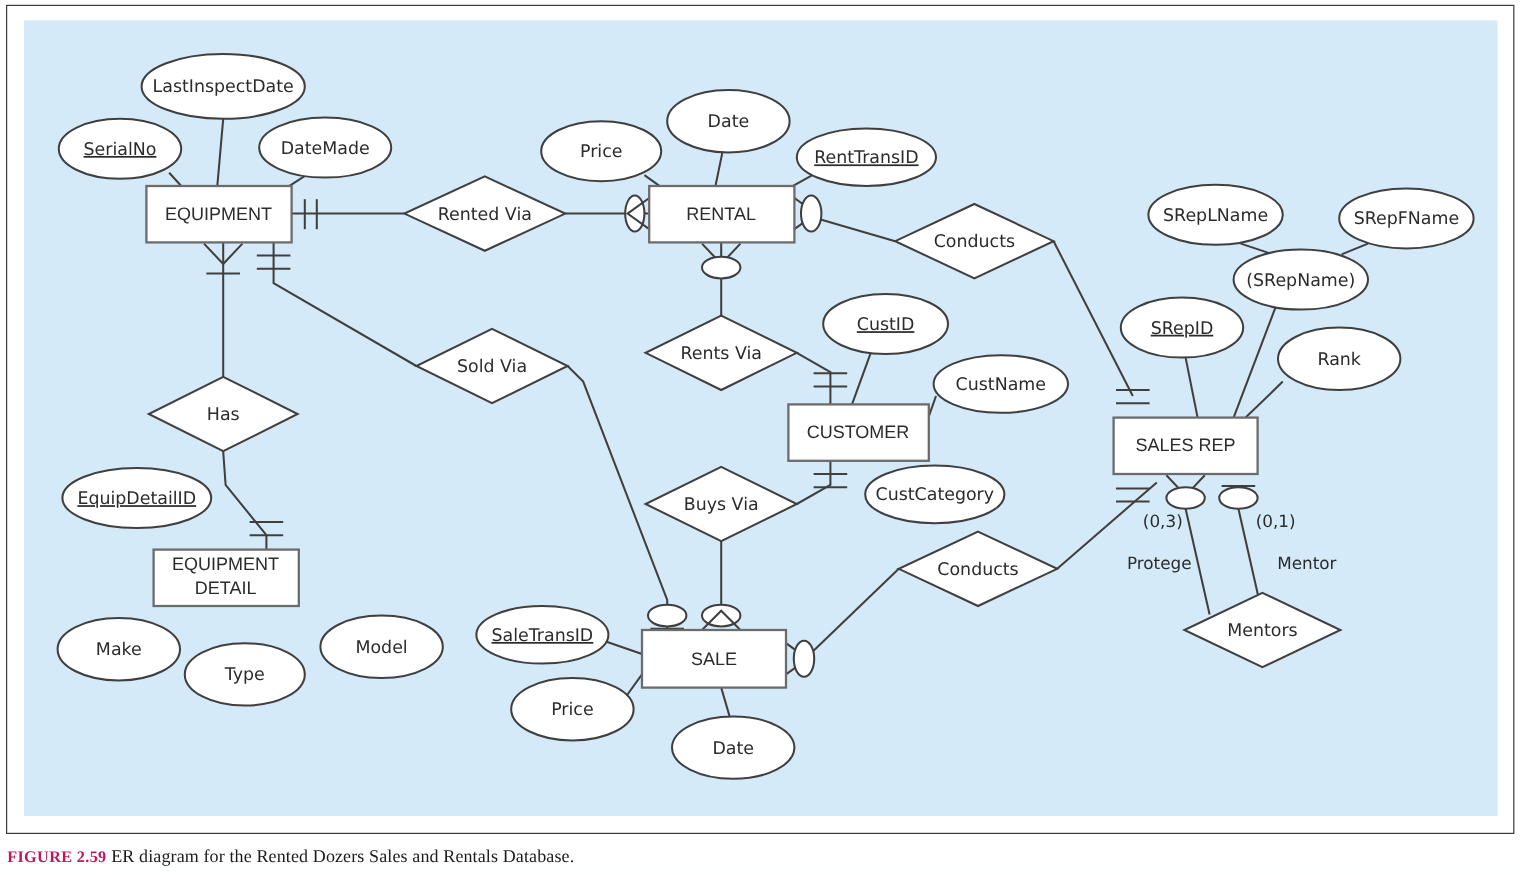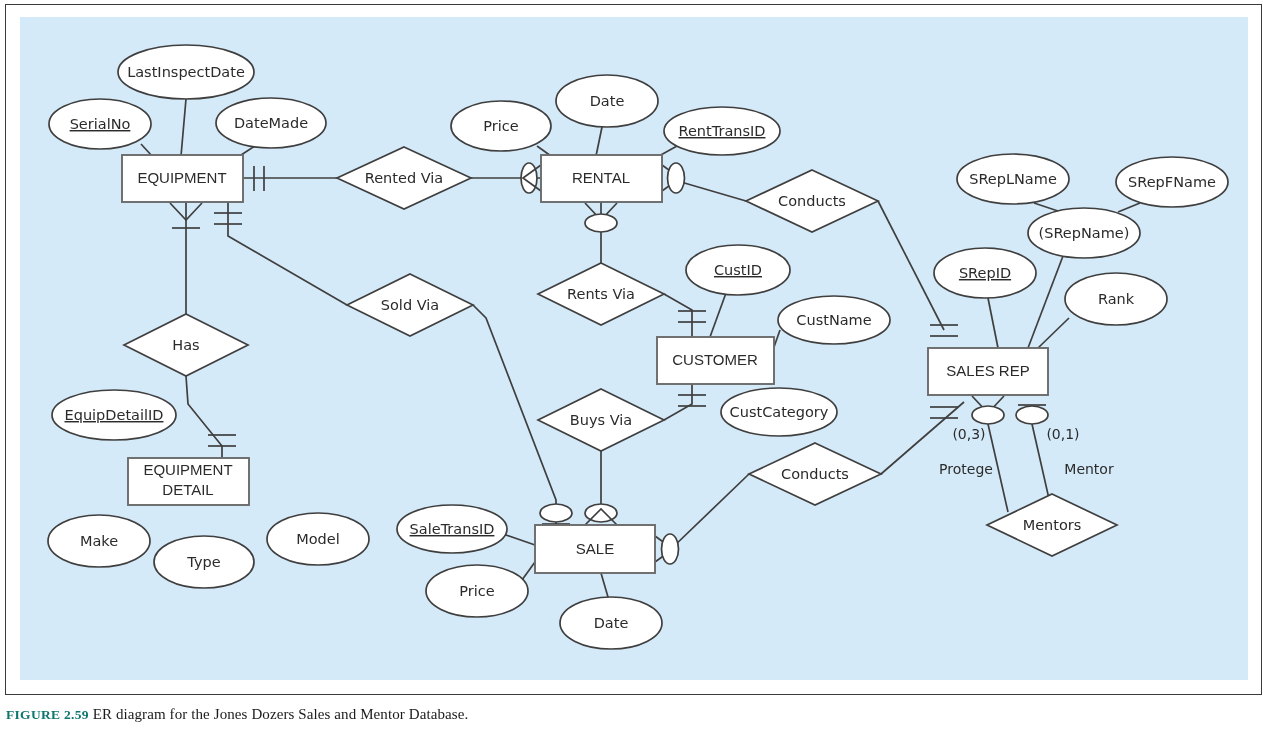--- a/index.html
+++ b/index.html
@@ -3,21 +3,21 @@
 <meta charset="utf-8">
 <style>
   html,body{margin:0;padding:0;background:#ffffff;}
   body{width:1267px;height:729px;font-family:"DejaVu Sans",sans-serif;overflow:hidden;}
   #frame{position:absolute;left:5px;top:4px;width:1257px;height:691px;
          border:1px solid #3a3a3a;box-sizing:border-box;background:#fff;}
   #canvas{position:absolute;left:0;top:0;width:1267px;height:729px;}
   .cap{position:absolute;left:6px;top:706px;width:1250px;
        font-family:"Liberation Serif",serif;font-size:15px;color:#1b1b1b;
        letter-spacing:.1px;}
-  .cap .fignum{color:#0f766e;font-weight:bold;font-size:13.5px;letter-spacing:.3px;text-align:right;}
+  .cap .fignum{color:#be185d;font-weight:bold;font-size:13.5px;letter-spacing:.3px;text-align:right;}
   svg{display:block;}
   .ln{stroke:#3f3f3f;stroke-width:1.7;fill:none;}
   .shape{stroke:#3f3f3f;stroke-width:1.7;fill:#ffffff;}
   .ent{stroke:#6b6b6b;stroke-width:1.9;fill:#ffffff;}
   .txt{font-family:"DejaVu Sans",sans-serif;font-size:14.5px;fill:#2b2b2b;text-anchor:middle;dominant-baseline:middle;}
   .txt-ent{font-family:"Liberation Sans",sans-serif;font-size:15px;fill:#2b2b2b;text-anchor:middle;dominant-baseline:middle;}
   .txt-pk{font-family:"DejaVu Sans",sans-serif;font-size:14.5px;fill:#2b2b2b;text-anchor:middle;dominant-baseline:middle;text-decoration:underline;}
   .txt-sm{font-family:"DejaVu Sans",sans-serif;font-size:14px;fill:#2b2b2b;text-anchor:middle;dominant-baseline:middle;}
   .bg{fill:#d5eaf8;}
 </style>
@@ -284,14 +284,14 @@
     <text class="txt-sm" x="969" y="435">(0,3)</text>
     <text class="txt-sm" x="1063" y="435">(0,1)</text>
     <text class="txt-sm" x="966" y="470">Protege</text>
     <text class="txt-sm" x="1089" y="470">Mentor</text>
   </g>
 
 </svg>
 
 <div class="cap">
   <span class="fignum">FIGURE 2.59</span>
-  <span>ER diagram for the Jones Dozers Sales and Mentor Database.</span>
+  <span>ER diagram for the Rented Dozers Sales and Rentals Database.</span>
 </div>
 
 </body></html>

